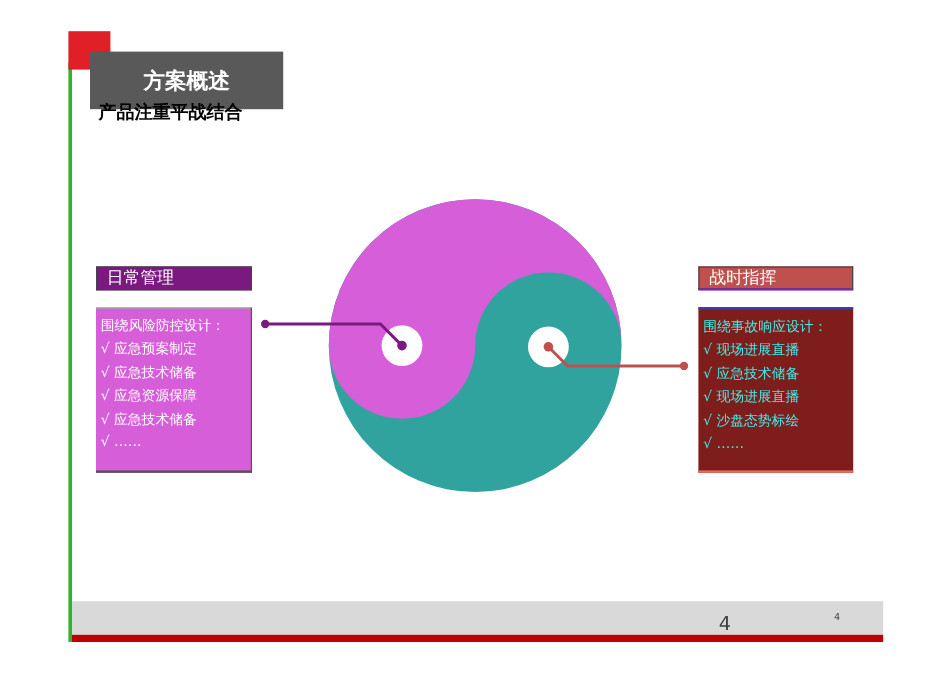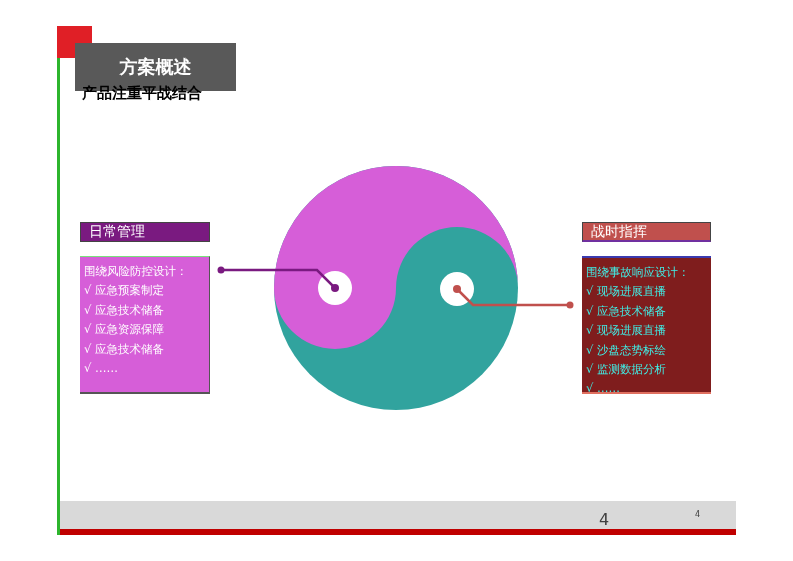--- a/index.html
+++ b/index.html
@@ -62,20 +62,19 @@
   <div class="item">√ ……</div>
 </div>
 
 <div class="panel-header right-header">战时指挥</div>
 <div class="panel-body right-body">
   <div class="item">围绕事故响应设计：</div>
   <div class="item">√ 现场进展直播</div>
   <div class="item">√ 应急技术储备</div>
   <div class="item">√ 现场进展直播</div>
   <div class="item">√ 沙盘态势标绘</div>
-  <div class="item">√ 监测数据分析</div>
   <div class="item">√ ……</div>
 </div>
 
 <div class="footer-bar"></div>
 <div class="footer-red"></div>
 <div class="page-big">4</div>
 <div class="page-small">4</div>
 
 </body></html>

